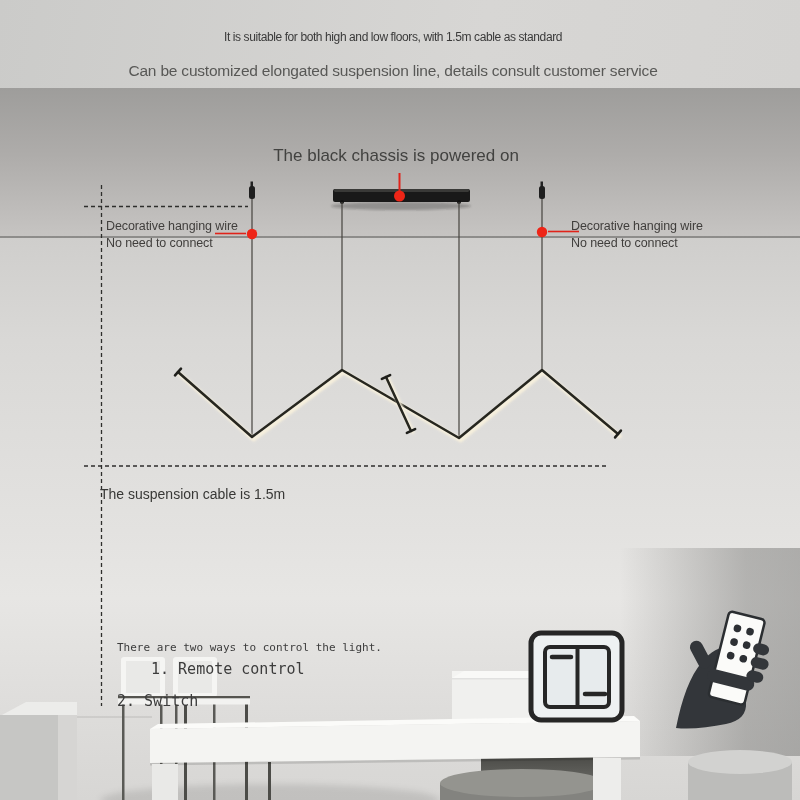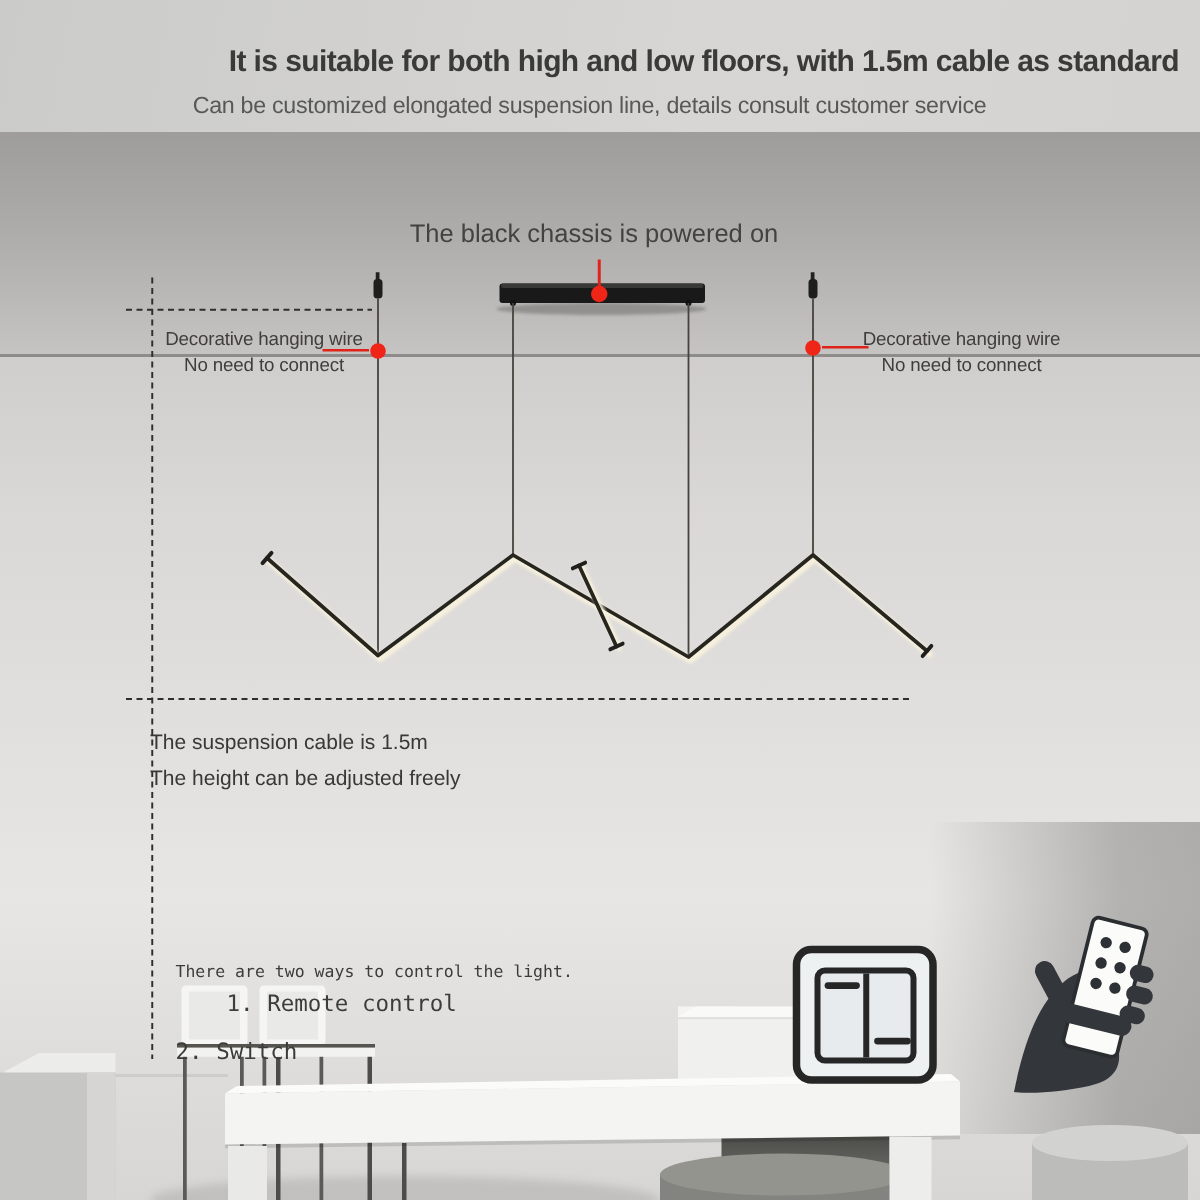--- a/index.html
+++ b/index.html
@@ -13,25 +13,25 @@
   .bg-ceiling{top:88px;height:148px;
     background:linear-gradient(180deg,#9e9d9b 0%,#aeacaa 45%,#c6c4c2 100%);
     border-bottom:2px solid rgba(90,90,88,0.25);}
   .bg-wall{top:238px;height:562px;
     background:linear-gradient(180deg,#cfcecc 0%,#d9d8d6 18%,#e3e2e0 52%,#e7e6e4 64%,#dcdbd9 88%,#d7d6d4 100%);}
   .bg-right-shade{position:absolute;left:620px;width:180px;top:548px;height:208px;
     background:linear-gradient(90deg,rgba(96,96,94,0) 0%,rgba(96,96,94,0.38) 70%,rgba(96,96,94,0.42) 100%);}
   .bg-floorline{position:absolute;left:0;width:152px;top:716px;height:2px;background:rgba(70,70,68,0.10);}
   svg.scene{position:absolute;left:0;top:0;z-index:2;}
   .txt{position:absolute;z-index:3;color:#3c3c3c;}
-  .title{left:0;right:14px;top:30px;text-align:right;font-size:20px;font-weight:700;
+  .title{left:0;right:14px;top:30px;text-align:center;font-size:12px;font-weight:400;
          letter-spacing:-0.4px;color:#3a3a3a;}
   .subtitle{left:0;right:14px;top:62px;text-align:center;font-size:15.5px;letter-spacing:-0.2px;color:#585856;}
   .chassis-label{left:0;right:8px;top:146px;text-align:center;font-size:17px;color:#424240;}
-  .wire-label{width:140px;text-align:center;font-size:12.5px;line-height:17px;color:#403e3c;letter-spacing:-0.1px;}
+  .wire-label{width:140px;font-size:12.5px;line-height:17px;color:#403e3c;letter-spacing:-0.1px;}
   .wire-label-left{left:106px;top:218px;}
   .wire-label-right{left:571px;top:218px;}
   .cable-note{left:100px;top:482px;width:252px;font-size:14px;line-height:24px;color:#383836;}
   .install-note{left:121px;top:570px;font-size:18.5px;letter-spacing:-0.2px;color:#30302e;}
   .mono{font-family:"DejaVu Sans Mono","Liberation Mono",monospace;color:#3c3c3c;}
   .control-heading{left:117px;top:641px;font-size:11px;text-align:right;}
   .control-option-1{left:117px;top:660px;font-size:15px;margin-left:34px;}
   .control-option-2{left:117px;top:692px;font-size:15px;}
 </style>
 </head>
@@ -209,21 +209,20 @@
     <div>Decorative hanging wire</div>
     <div>No need to connect</div>
   </div>
   <div class="txt wire-label wire-label-right">
     <div>Decorative hanging wire</div>
     <div>No need to connect</div>
   </div>
 
   <div class="txt cable-note">
     <div>The suspension cable is 1.5m</div>
-    <div>The height can be adjusted freely</div>
   </div>
 
 
   <div class="txt mono control-heading">There are two ways to control the light.</div>
   <div class="txt mono control-option-1">1. Remote control</div>
   <div class="txt mono control-option-2">2. Switch</div>
 
 </div>
 
 </body></html>

